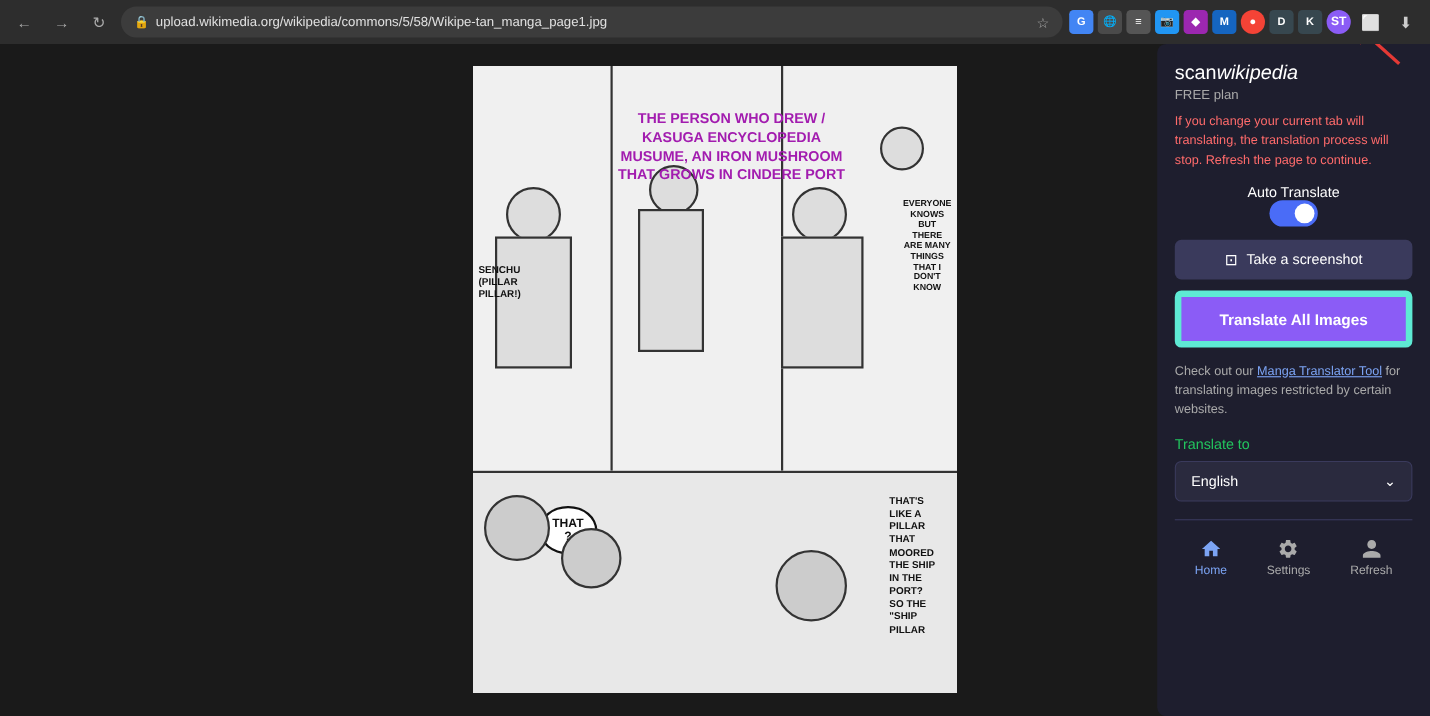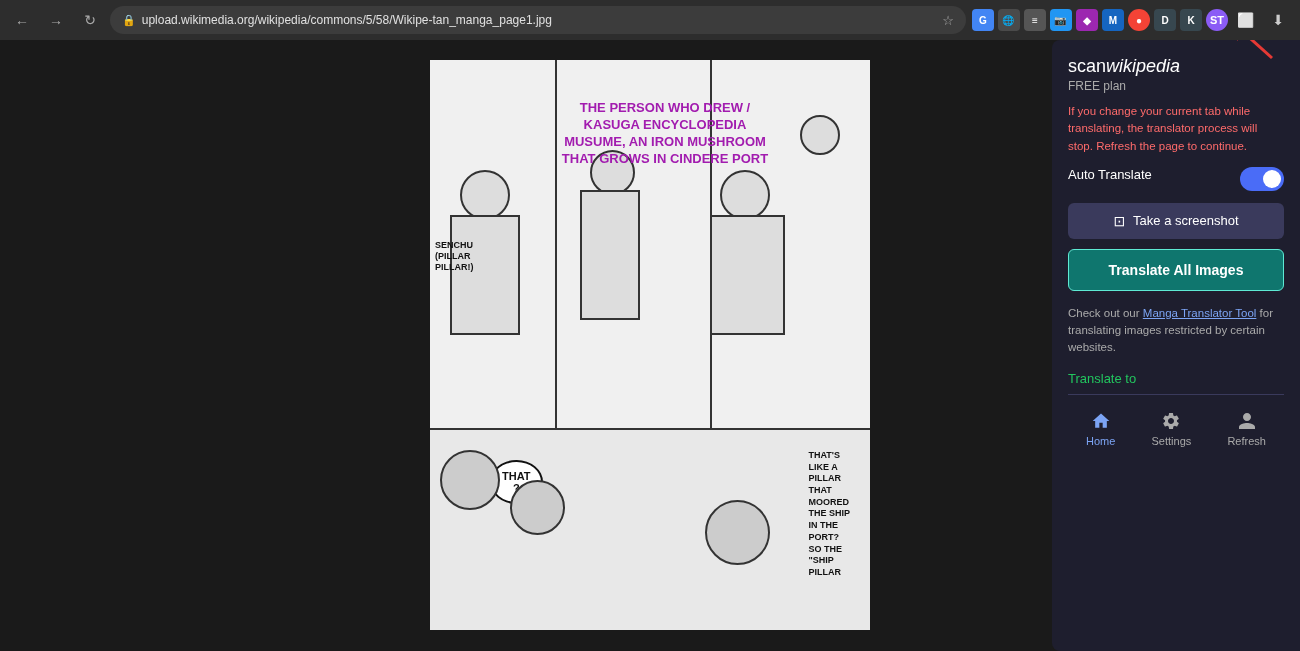--- a/index.html
+++ b/index.html
@@ -176,23 +176,24 @@
     .popup-warning {
       background: transparent;
       color: #ff6b6b;
       font-size: 11.5px;
       line-height: 1.5;
       margin: 10px 0;
     }
 
     .auto-translate-row {
       display: flex;
-      align-items: flex-start;
+      align-items: center;
       justify-content: space-between;
       margin: 12px 0;
+      flex-direction: column;
     }
     .auto-translate-label {
       font-size: 13px;
       color: white;
     }
     .toggle-switch {
       width: 44px;
       height: 24px;
       border-radius: 12px;
       background: #4a6cf7;
@@ -222,22 +223,22 @@
       display: flex;
       align-items: center;
       justify-content: center;
       gap: 8px;
       margin-bottom: 10px;
     }
 
     .btn-translate-all {
       width: 100%;
       padding: 12px;
-      background: #0f766e;
-      border: 1px solid #5eead4;
+      background: #8b5cf6;
+      border: 6px solid #5eead4;
       border-radius: 6px;
       color: white;
       font-size: 14px;
       font-weight: bold;
       cursor: pointer;
       margin-bottom: 14px;
     }
 
     .manga-tool-text {
       font-size: 11.5px;
@@ -342,20 +343,21 @@
       <div class="manga-img-placeholder">
 
         <div class="manga-top">
 
           <div style="position:absolute;top:12px;left:130px;width:210px;text-align:center;font-family:'Arial Black',sans-serif;font-size:13px;font-weight:900;line-height:1.3;color:#a21caf;z-index:2;margin-top:28px;">
             THE PERSON WHO DREW / KASUGA ENCYCLOPEDIA MUSUME, AN IRON MUSHROOM THAT GROWS IN CINDERE PORT
           </div>
 
           <div style="position:absolute;left:5px;top:180px;font-size:9px;font-weight:bold;color:#111;z-index:2;line-height:1.2;">SENCHU<br>(PILLAR<br>PILLAR!)</div>
 
+          <div style="position:absolute;right:5px;top:120px;font-size:8px;font-weight:bold;color:#111;z-index:2;line-height:1.2;text-align:center;">EVERYONE<br>KNOWS<br>BUT<br>THERE<br>ARE MANY<br>THINGS<br>THAT I<br>DON'T<br>KNOW</div>
 
           <div class="panel-divider-v" style="left:125px;"></div>
           <div class="panel-divider-v" style="left:280px;"></div>
 
           <div style="position:absolute;left:30px;top:110px;width:50px;height:50px;background:#ddd;border-radius:50%;border:2px solid #333;"></div>
           <div style="position:absolute;left:20px;top:155px;width:70px;height:120px;background:#ddd;border:2px solid #333;"></div>
 
           <div style="position:absolute;left:160px;top:90px;width:45px;height:45px;background:#ddd;border-radius:50%;border:2px solid #333;"></div>
           <div style="position:absolute;left:150px;top:130px;width:60px;height:130px;background:#ddd;border:2px solid #333;"></div>
 
@@ -392,21 +394,21 @@
 
     
     <div class="popup-header">
       <div class="popup-title">
         <span class="scan">scan</span><span class="translator" style="font-style:italic;">wikipedia</span>
       </div>
       <div class="popup-plan">FREE plan</div>
     </div>
 
     
-    <div class="popup-warning">If you change your current tab while translating, the translator process will stop. Refresh the page to continue.</div>
+    <div class="popup-warning">If you change your current tab will translating, the translation process will stop. Refresh the page to continue.</div>
 
     
     <div class="auto-translate-row">
       <span class="auto-translate-label">Auto Translate</span>
       <div class="toggle-switch"></div>
     </div>
 
     
     <button class="btn-screenshot">
       <span style="font-size:14px;">⊡</span>
@@ -418,20 +420,24 @@
       <span>Translate All Images</span>
     </button>
 
     
     <div class="manga-tool-text">
       <span>Check out our </span><a href="#">Manga Translator Tool</a><span> for translating images restricted by certain websites.</span>
     </div>
 
     
     <div class="translate-to-label">Translate to</div>
+    <div class="language-select">
+      <span>English</span>
+      <span>⌄</span>
+    </div>
 
     
     <div class="popup-nav">
       <div class="nav-item active">
         <svg viewBox="0 0 24 24" fill="#7ca4f4">
           <path d="M10 20v-6h4v6h5v-8h3L12 3 2 12h3v8z"></path>
         </svg>
         <span>Home</span>
       </div>
       <div class="nav-item">

